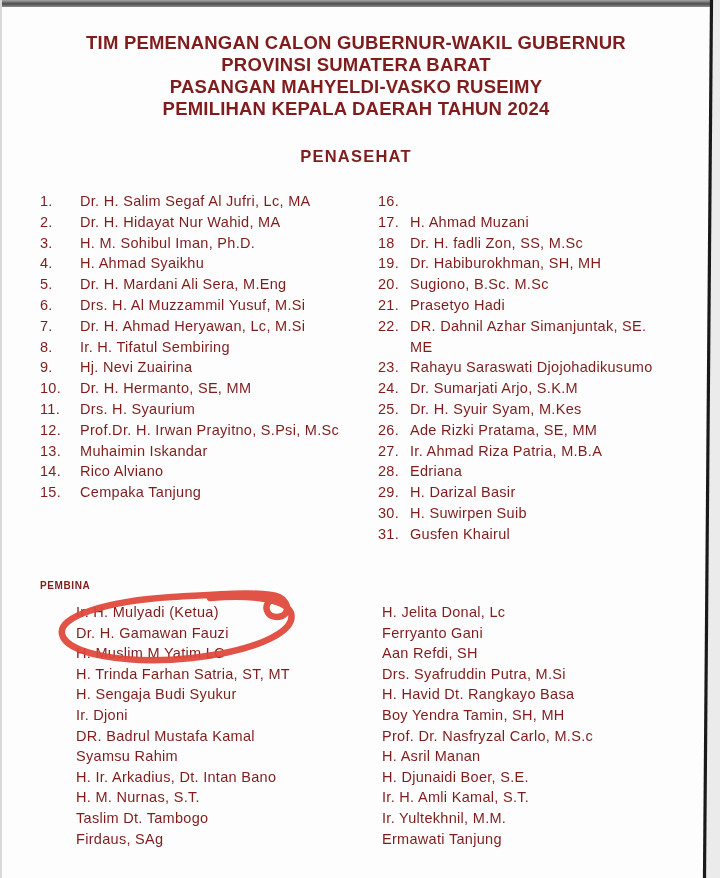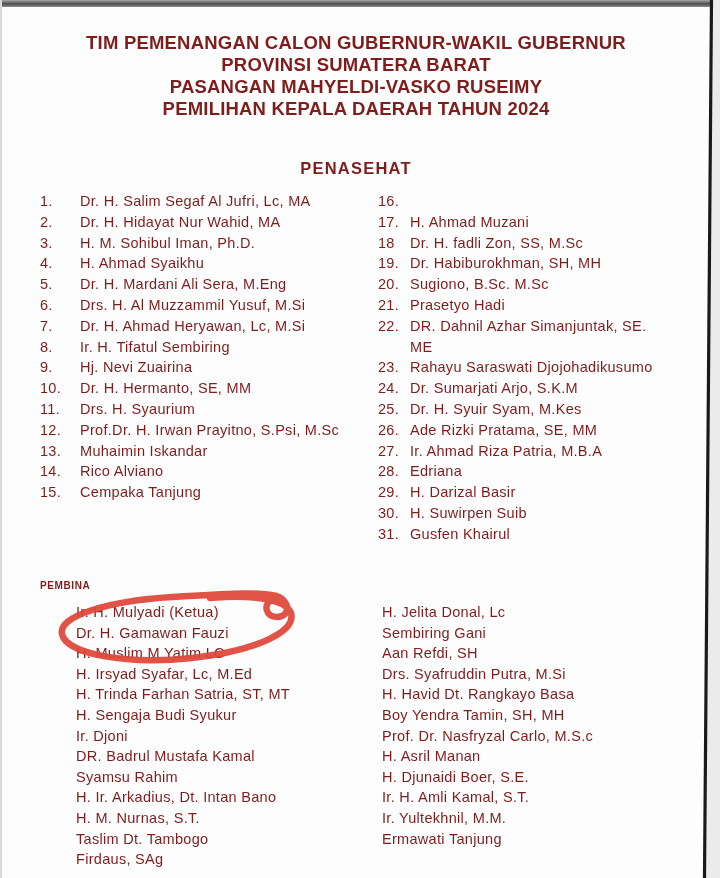--- a/index.html
+++ b/index.html
@@ -20,21 +20,21 @@
   .edge-svg {
     position:absolute; top:0; left:0; width:720px; height:878px;
     pointer-events:none; z-index:6;
   }
   .title-block {
     position:absolute; top:32px; left:30px; width:652px;
     text-align:center; font-weight:bold;
     font-size:18.5px; line-height:22px; letter-spacing:0.2px;
   }
   .penasehat-heading {
-    position:absolute; top:159px; left:30px; width:652px;
+    position:absolute; top:147px; left:30px; width:652px;
     text-align:center; font-weight:bold; font-size:16.5px; letter-spacing:1.2px;
   }
   .list { font-size:14.5px; letter-spacing:0.3px; }
   .row { display:flex; line-height:20.8px; }
   .col-adv-left  { position:absolute; top:191px; left:40px;  width:340px; }
   .col-adv-right { position:absolute; top:191px; left:378px; width:332px; }
   .col-adv-left  .num { flex:0 0 40px; }
   .col-adv-right .num { flex:0 0 32px; }
   .col-adv-left  .name { white-space:nowrap; }
   .col-adv-right .name { white-space:pre-line; max-width:298px; }
@@ -231,21 +231,20 @@
   <div class="pembina-heading">PEMBINA</div>
 
   <div class="list col-pem-left">
 
       <div class="pem-row">Ir. H. Mulyadi (Ketua)</div>
 
       <div class="pem-row">Dr. H. Gamawan Fauzi</div>
 
       <div class="pem-row">H. Muslim M Yatim LC</div>
 
-      <div class="pem-row">H. Irsyad Syafar, Lc, M.Ed</div>
 
       <div class="pem-row">H. Trinda Farhan Satria, ST, MT</div>
 
       <div class="pem-row">H. Sengaja Budi Syukur</div>
 
       <div class="pem-row">Ir. Djoni</div>
 
       <div class="pem-row">DR. Badrul Mustafa Kamal</div>
 
       <div class="pem-row">Syamsu Rahim</div>
@@ -256,21 +255,21 @@
 
       <div class="pem-row">Taslim Dt. Tambogo</div>
 
       <div class="pem-row">Firdaus, SAg</div>
     </div>
 
   <div class="list col-pem-right">
 
       <div class="pem-row">H. Jelita Donal, Lc</div>
 
-      <div class="pem-row">Sembiring Gani</div>
+      <div class="pem-row">Ferryanto Gani</div>
 
       <div class="pem-row">Aan Refdi, SH</div>
 
       <div class="pem-row">Drs. Syafruddin Putra, M.Si</div>
 
       <div class="pem-row">H. Havid Dt. Rangkayo Basa</div>
 
       <div class="pem-row">Boy Yendra Tamin, SH, MH</div>
 
       <div class="pem-row">Prof. Dr. Nasfryzal Carlo, M.S.c</div>

